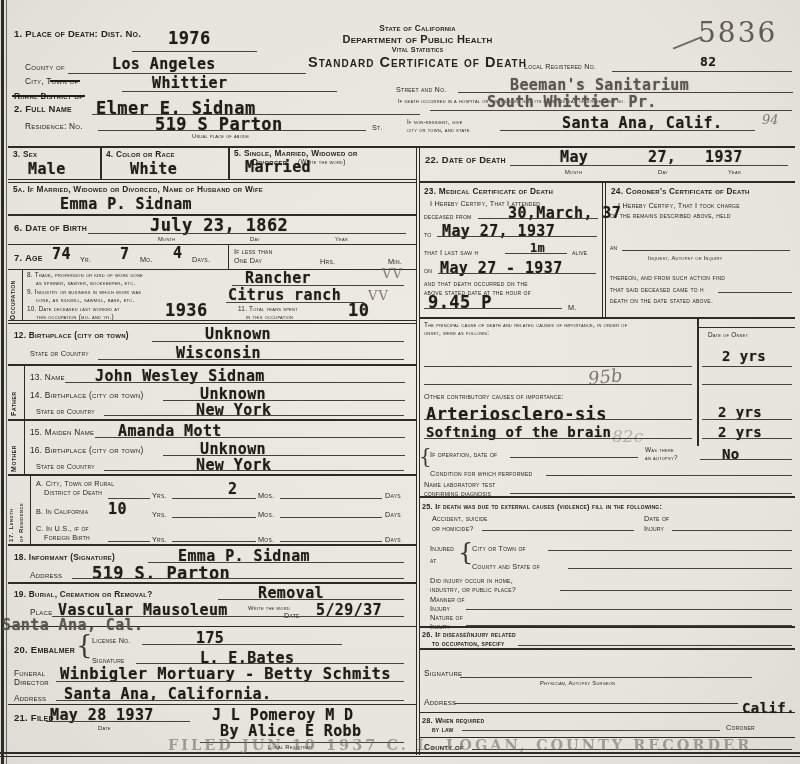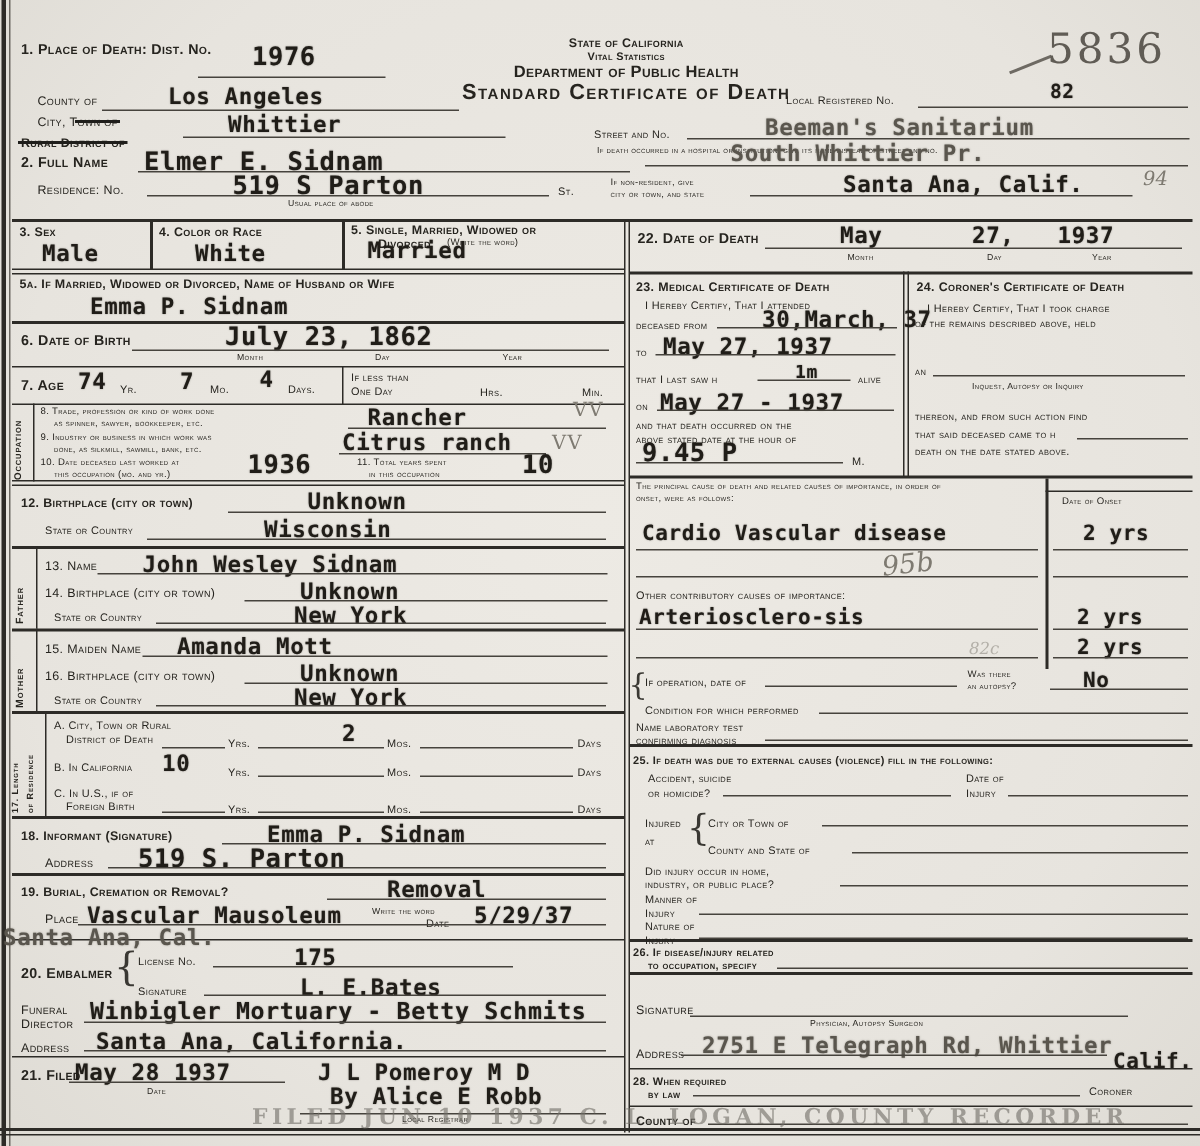--- a/index.html
+++ b/index.html
@@ -41,22 +41,22 @@
   <div class="bar" style="left:1px;top:0;width:2.5px;height:764px;"></div>
   <div class="bar" style="left:6px;top:0;width:1px;height:764px;background:#6c6962;"></div>
 
   
   <span class="t lbl s9 b" style="left:14px;top:28px;">1. Place of Death: Dist. No.</span>
   <span class="t typed t17" style="left:168px;top:28px;">1976</span>
   <div class="ln" style="left:132px;top:51px;width:125px;"></div>
 
   <div class="t" style="left:250px;top:23px;width:335px;text-align:center;white-space:normal;">
     <div class="lbl s8 b">State of California</div>
+    <div class="lbl s11 b">Department of Public Health</div>
     <div class="lbl s7 b">Vital Statistics</div>
-    <div class="lbl s11 b">Department of Public Health</div>
     <div class="lbl s14 b" style="letter-spacing:1px;">Standard Certificate of Death</div>
   </div>
 
   <div class="slash" style="left:672px;top:42px;"></div>
   <span class="t hand" style="left:698px;top:16px;font-size:28px;letter-spacing:2px;color:#605c55;">5836</span>
 
   <span class="t lbl s8" style="left:25px;top:62px;">County of</span>
   <span class="t typed t15" style="left:112px;top:55px;">Los Angeles</span>
   <div class="ln" style="left:68px;top:73px;width:238px;"></div>
 
@@ -332,33 +332,33 @@
   <span class="t lbl s7" style="left:610px;top:285px;">that said deceased came to h</span>
   <div class="ln" style="left:718px;top:292px;width:74px;"></div>
   <span class="t lbl s7" style="left:610px;top:296px;">death on the date stated above.</span>
 
   
   <span class="t lbl s6" style="left:424px;top:321px;">The principal cause of death and related causes of importance, in order of</span>
   <span class="t lbl s6" style="left:424px;top:329px;">onset, were as follows:</span>
   <div class="bar" style="left:697px;top:319px;width:1.5px;height:127px;"></div>
   <div class="bar" style="left:697px;top:327px;width:98px;height:1.2px;"></div>
   <span class="t lbl s6" style="left:708px;top:331px;">Date of Onset</span>
-  <span class="t typed" style="left:428px;top:348px;font-size:14px;">Cardio Vascular disease</span>
   <span class="t typed" style="left:722px;top:348px;font-size:14px;">2 yrs</span>
   <div class="ln" style="left:424px;top:366px;width:268px;"></div>
   <div class="ln" style="left:702px;top:366px;width:90px;"></div>
   <span class="t hand" style="left:588px;top:366px;font-size:18px;font-style:italic;transform:rotate(-6deg);">95b</span>
   <div class="ln" style="left:424px;top:384px;width:268px;"></div>
   <div class="ln" style="left:702px;top:384px;width:90px;"></div>
   <span class="t lbl s7" style="left:424px;top:392px;">Other contributory causes of importance:</span>
-  <span class="t typed" style="left:426px;top:404px;font-size:14px;">Arterioscle­ro-sis</span>
+  <span class="t typed" style="left:426px;top:404px;font-size:17px;">Arterioscle­ro-sis</span>
   <span class="t typed" style="left:718px;top:404px;font-size:14px;">2 yrs</span>
   <div class="ln" style="left:424px;top:419px;width:268px;"></div>
   <div class="ln" style="left:702px;top:419px;width:90px;"></div>
-  <span class="t hand" style="left:612px;top:426px;font-size:11px;font-style:italic;opacity:.5;margin-left:34px;">82c</span>
+  <span class="t typed" style="left:426px;top:424px;font-size:14px;">Softning of the brain</span>
+  <span class="t hand" style="left:612px;top:426px;font-size:17px;font-style:italic;opacity:.5;">82c</span>
   <span class="t typed" style="left:718px;top:424px;font-size:14px;">2 yrs</span>
   <div class="ln" style="left:424px;top:438px;width:268px;"></div>
   <div class="ln" style="left:702px;top:438px;width:90px;"></div>
   <span class="t brace" style="left:419px;top:444px;font-size:20px;color:#3a3833;">{</span>
   <span class="t lbl s7" style="left:430px;top:450px;">If operation, date of</span>
   <div class="ln" style="left:510px;top:457px;width:128px;"></div>
   <span class="t lbl s6" style="left:645px;top:446px;">Was there</span>
   <span class="t lbl s6" style="left:645px;top:454px;">an autopsy?</span>
   <span class="t typed" style="left:722px;top:446px;font-size:14px;">No</span>
   <div class="ln" style="left:700px;top:459px;width:92px;"></div>
@@ -397,21 +397,20 @@
   <span class="t lbl s7 b" style="left:422px;top:630px;text-align:center;">26. If disease/injury related</span>
   <span class="t lbl s7 b" style="left:432px;top:639px;">to occupation, specify</span>
   <div class="ln" style="left:518px;top:645px;width:274px;"></div>
 
   
   <span class="t lbl s8" style="left:424px;top:668px;">Signature</span>
   
   <div class="ln" style="left:460px;top:677px;width:292px;"></div>
   <span class="t lbl s55" style="left:540px;top:680px;">Physician, Autopsy Surgeon</span>
   <span class="t lbl s8" style="left:424px;top:697px;">Address</span>
-  <span class="t typed light" style="left:468px;top:688px;font-size:15px;">2751 E Telegraph Rd, Whittier</span>
   <span class="t typed" style="left:742px;top:700px;font-size:14px;">Calif.</span>
   <div class="ln" style="left:454px;top:703px;width:284px;"></div>
 
   
   <span class="t lbl s7 b" style="left:422px;top:716px;">28. When required</span>
   <span class="t lbl s7 b" style="left:432px;top:725px;">by law</span>
   <div class="ln" style="left:462px;top:730px;width:258px;"></div>
   <span class="t lbl s7" style="left:726px;top:723px;">Coroner</span>
 
   

